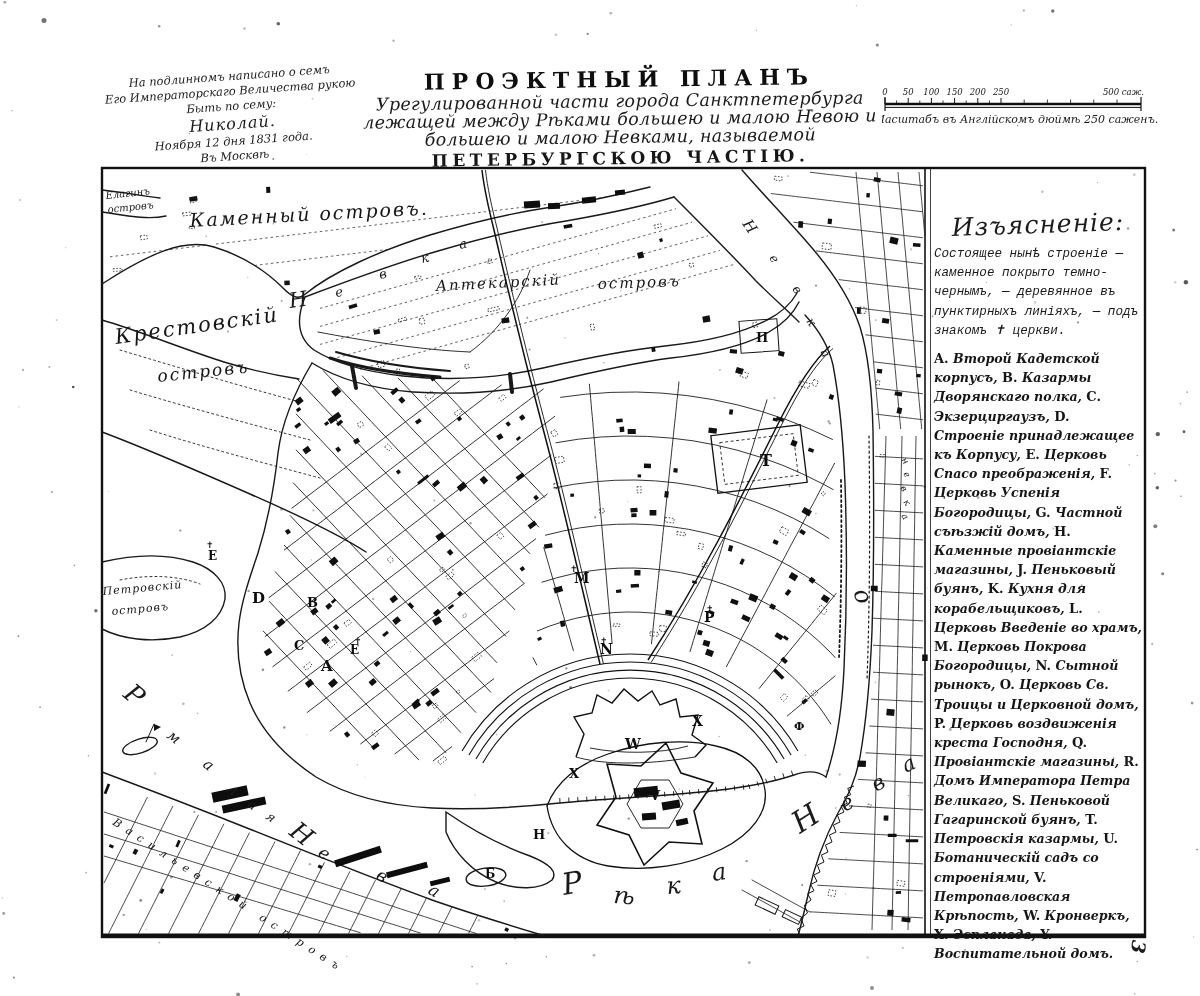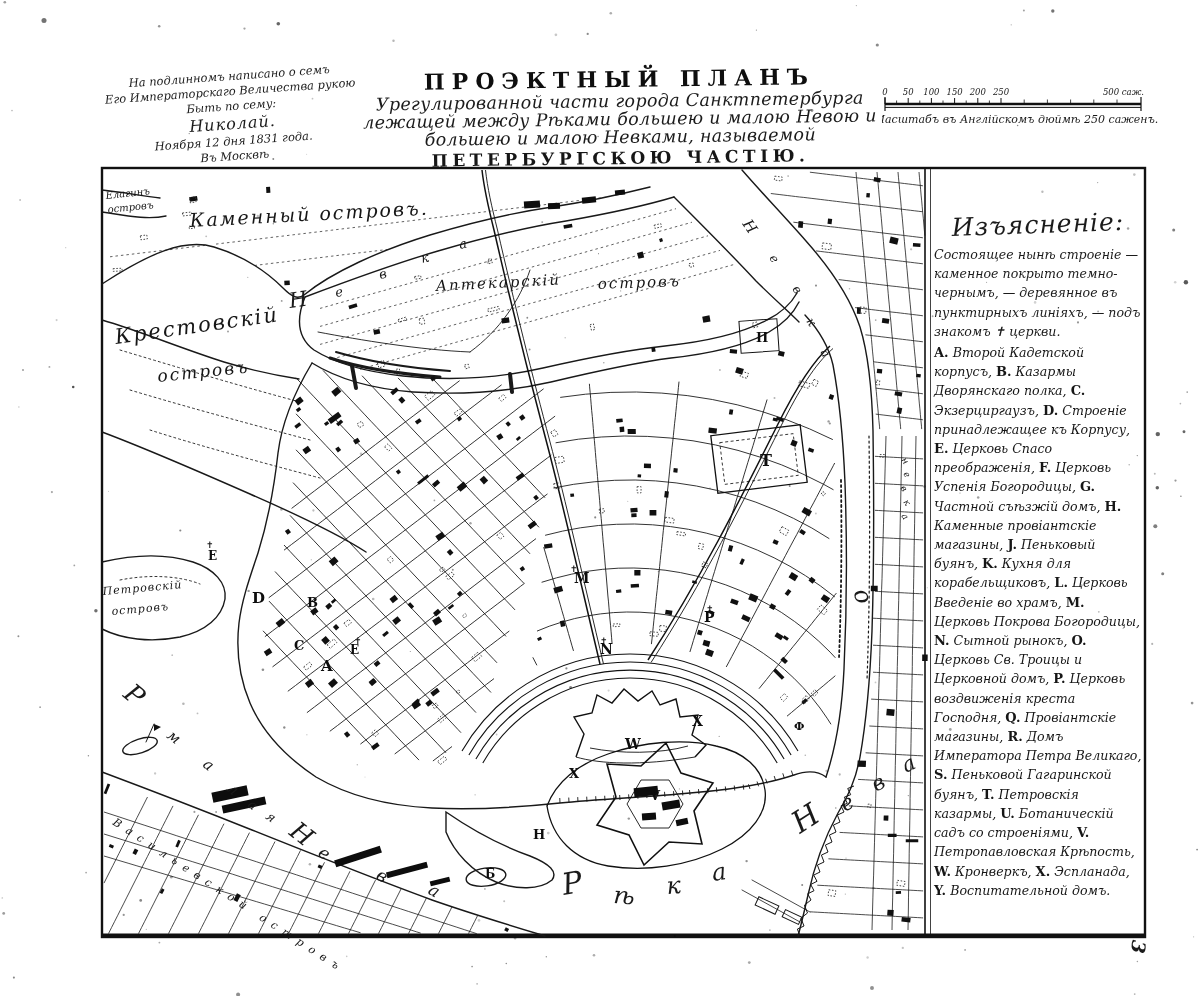--- a/index.html
+++ b/index.html
@@ -18,23 +18,23 @@
   .t-sub{font-style:italic;font-size:17.5px;line-height:18px;white-space:nowrap;letter-spacing:0.3px;}
   .t-foot{font-weight:700;font-size:17px;letter-spacing:4.5px;margin-top:2px;white-space:nowrap;}
 
   .scale-box{position:absolute;left:882px;top:84px;width:276px;height:46px;}
   .sc-t{font-size:8.5px;font-style:italic;fill:#222;font-family:"DejaVu Serif",serif;}
   .sc-cap{font-size:11px;font-style:italic;fill:#1b1b1b;font-family:"DejaVu Serif",serif;}
 
   .legend-box{position:absolute;left:934px;top:210px;width:208px;}
   .legend-header{font-size:25px;text-align:center;transform:rotate(-2deg);letter-spacing:1px;margin-bottom:6px;}
   .legend-intro,.legend-entries{font-size:12.6px;line-height:19.2px;}
-  .legend-intro{margin-bottom:2px;}
+  .legend-intro{margin-bottom:8px;font-family:Liberation Mono, monospace;}
   .lk{font-style:normal;font-weight:700;font-size:13px;font-family:"DejaVu Serif",serif;}
-  .lt{font-style:italic;}
+  .lt{font-style:italic;font-weight:bold;}
 
   .plate-num{position:absolute;left:1132px;top:936px;font-size:19px;font-weight:700;
              transform:rotate(97deg);}
 
   .refl{font-family:"DejaVu Serif",serif;font-weight:700;fill:#0d0d0d;}
   .rivl{font-family:"DejaVu Serif",serif;font-style:italic;fill:#1a1a1a;}
   .isl{font-family:"DejaVu Serif",serif;font-style:italic;fill:#161616;}
 </style>
 </head>
 <body>

